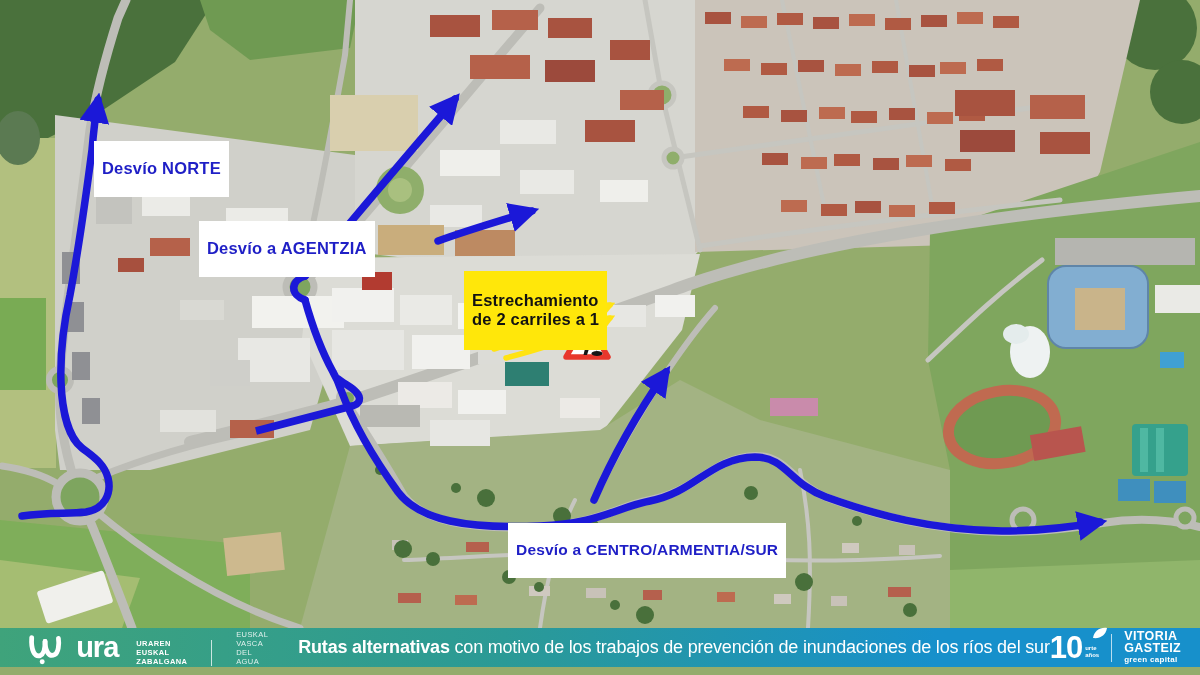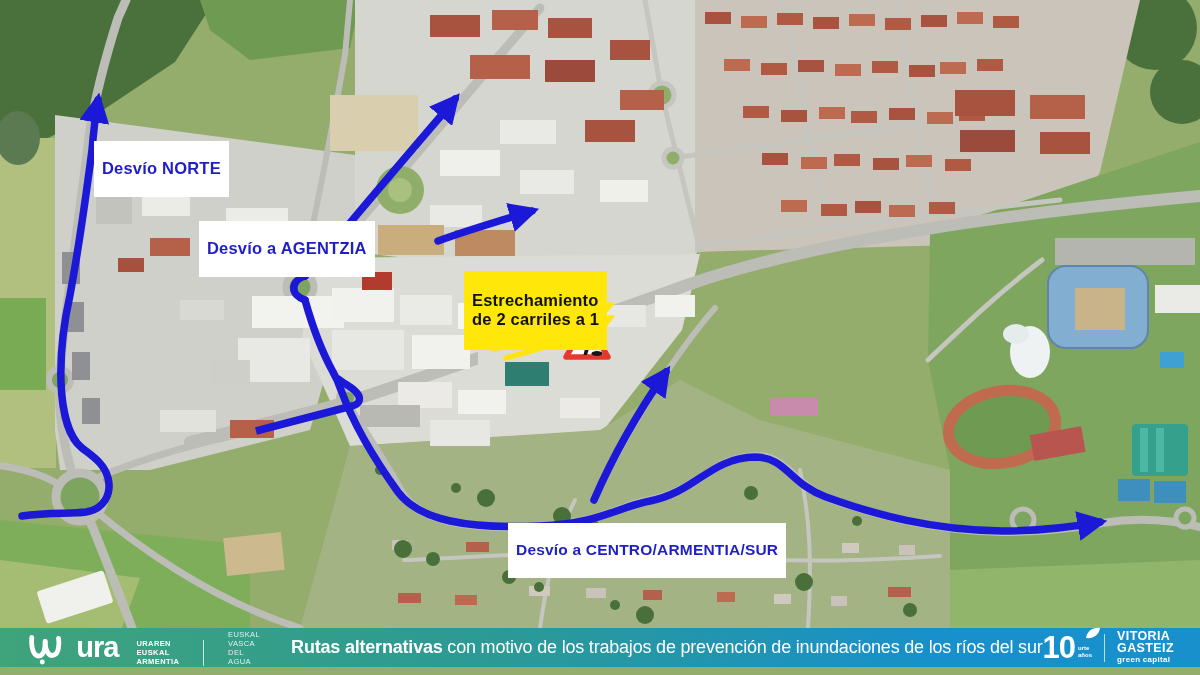--- a/index.html
+++ b/index.html
@@ -331,21 +331,21 @@
           <path d="M6 9 C5 22 9 30 15 28 C19 26.5 20 19 20 13"></path>
           <path d="M20 13 C20 23 24 30 30 27 C34 25 35 16 34 10"></path>
         </g>
         <circle cx="17" cy="34.5" r="2.6" fill="#fff"></circle>
       </svg>
       <div class="ura-word">ura</div>
       <div class="agency-cols">
         <div class="agency-col bold">
           <div>URAREN</div>
           <div>EUSKAL</div>
-          <div>ARMENTIA</div>
+          <div>ZABALGANA</div>
         </div>
         <div class="agency-sep"></div>
         <div class="agency-col light">
           <div>EUSKAL</div>
           <div>VASCA</div>
           <div>DEL AGUA</div>
         </div>
       </div>
     </div>
 

